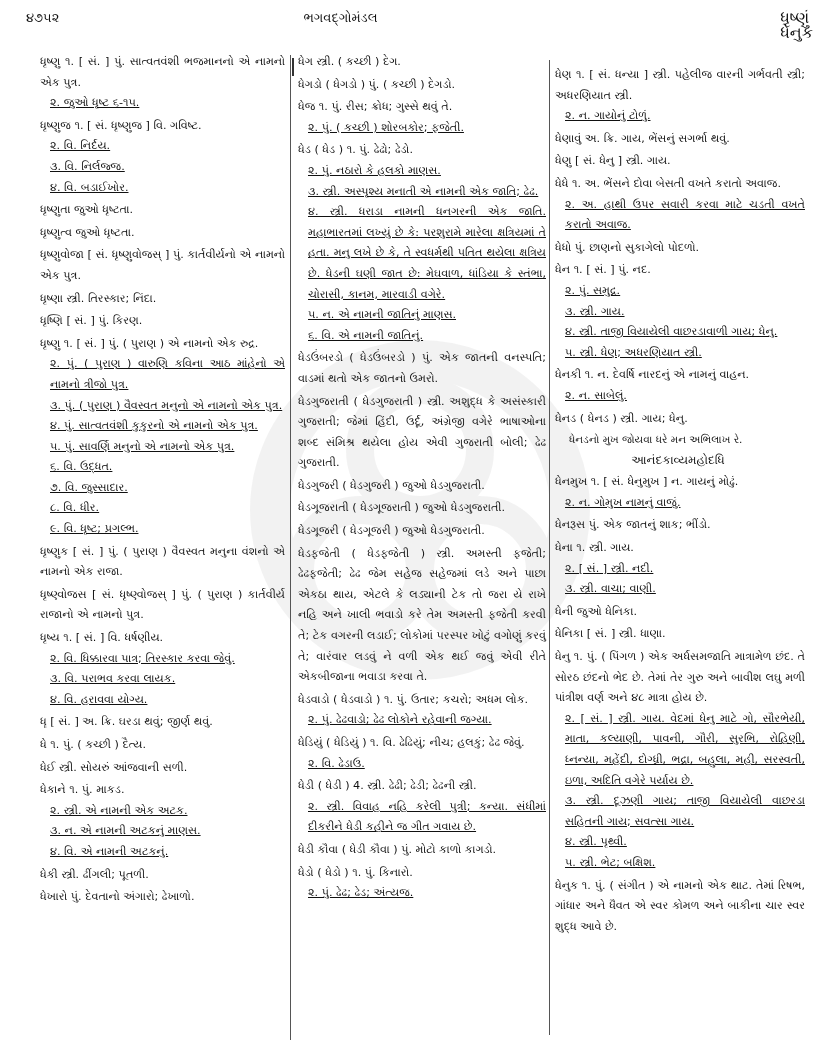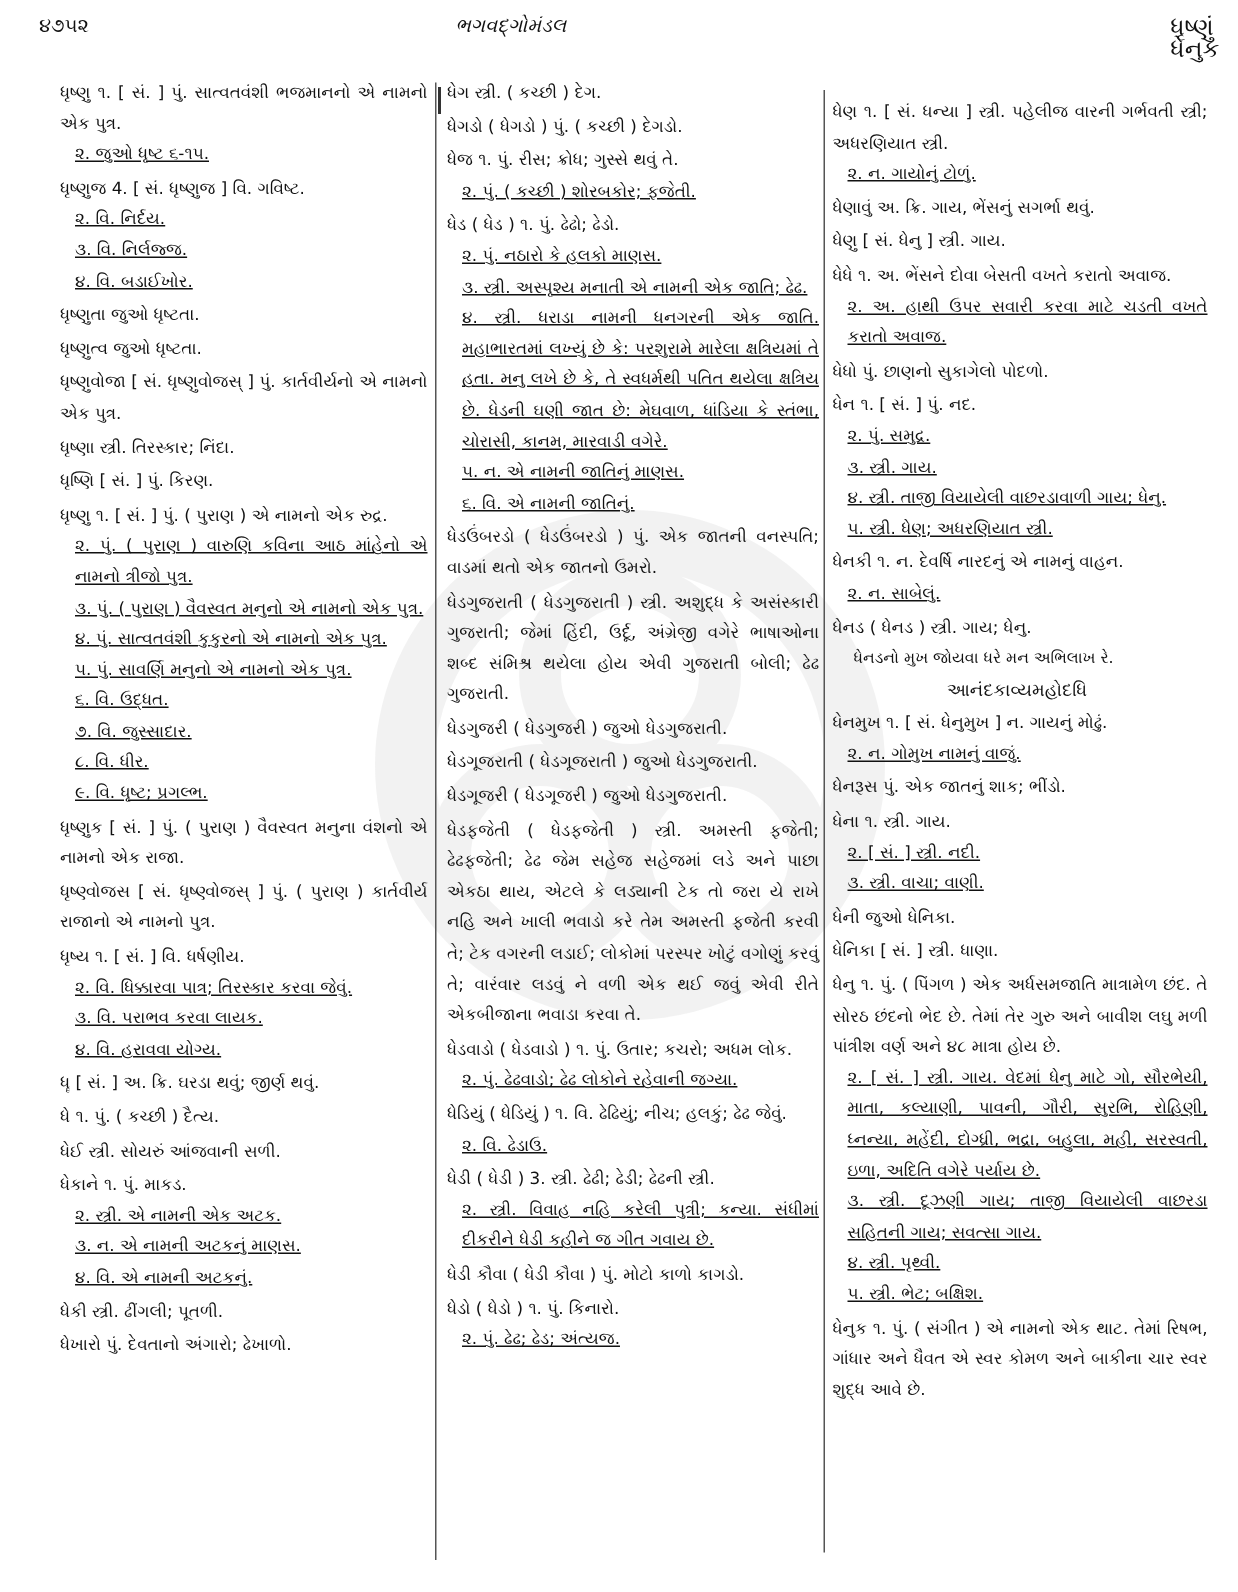--- a/index.html
+++ b/index.html
@@ -8,21 +8,21 @@
     font-family: "DejaVu Sans", sans-serif; color: #111;
     position: relative;
   }
   .page { position: absolute; left: 0; top: 0; width: 825px; height: 1061px; }
   .watermark {
     position: absolute; left: 250px; top: 300px; width: 340px; height: 420px;
     pointer-events: none; opacity: 0.10;
   }
   .header { position: absolute; top: 8px; left: 0; width: 825px; height: 40px; }
   .pgnum { position: absolute; left: 26px; top: 2px; font-size: 13px; font-weight: normal; }
-  .ptitle { position: absolute; left: 0; width: 681px; top: 2px; text-align: center; font-size: 13px; font-style: italic; }
+  .ptitle { position: absolute; left: 0; width: 681px; top: 2px; text-align: center; font-size: 13px; }
   .guide { position: absolute; right: 12px; top: 2px; text-align: left; font-size: 16px; font-weight: normal; line-height: 15px; }
   .col { position: absolute; top: 52px; font-size: 11.2px; line-height: 20.6px; }
   .col1 { left: 40px; width: 245px; }
   .col2 { left: 298px; width: 248px; }
   .col3 { left: 555px; width: 250px; margin-top: 13px; }
   .divider { position: absolute; width: 1px; background: #555; }
   .d1 { left: 290px; top: 55px; height: 985px; }
   .d2 { left: 549px; top: 60px; height: 975px; }
   .d0 { left: 292px; top: 58px; height: 18px; width: 2px; background: #333; }
   .entry { margin: 0 0 2px 0; text-align: justify; }
@@ -51,21 +51,21 @@
       <div>ધેનુક</div>
     </div>
   </div>
 
   <div class="divider d0"></div>
   <div class="divider d1"></div>
   <div class="divider d2"></div>
 
   <div class="col col1">
       <div class="entry"><span class="hw">ધૃષ્ણુ</span> <span>૧. [ સં. ] પું. સાત્વતવંશી ભજમાનનો એ નામનો એક પુત્ર.</span><div class="sense">૨. જુઓ ધૃષ્ટ ૬-૧૫.</div></div>
-      <div class="entry"><span class="hw">ધૃષ્ણુજ</span> <span>4. [ સં. ધૃષ્ણુજ ] વિ. ગવિષ્ટ.</span><div class="sense">૨. વિ. નિર્દય.</div><div class="sense">૩. વિ. નિર્લજ્જ.</div><div class="sense">૪. વિ. બડાઈખોર.</div></div>
+      <div class="entry"><span class="hw">ધૃષ્ણુજ</span> <span>૧. [ સં. ધૃષ્ણુજ ] વિ. ગવિષ્ટ.</span><div class="sense">૨. વિ. નિર્દય.</div><div class="sense">૩. વિ. નિર્લજ્જ.</div><div class="sense">૪. વિ. બડાઈખોર.</div></div>
       <div class="entry"><span class="hw">ધૃષ્ણુતા</span> <span>જુઓ ધૃષ્ટતા.</span></div>
       <div class="entry"><span class="hw">ધૃષ્ણુત્વ</span> <span>જુઓ ધૃષ્ટતા.</span></div>
       <div class="entry"><span class="hw">ધૃષ્ણુવોજા</span> <span>[ સં. ધૃષ્ણુવોજસ્ ] પું. કાર્તવીર્યનો એ નામનો એક પુત્ર.</span></div>
       <div class="entry"><span class="hw">ધૃષ્ણા</span> <span>સ્ત્રી. તિરસ્કાર; નિંદા.</span></div>
       <div class="entry"><span class="hw">ધૃષ્ણિ</span> <span>[ સં. ] પું. કિરણ.</span></div>
       <div class="entry"><span class="hw">ધૃષ્ણુ</span> <span>૧. [ સં. ] પું. ( પુરાણ ) એ નામનો એક રુદ્ર.</span><div class="sense">૨. પું. ( પુરાણ ) વારુણિ કવિના આઠ માંહેનો એ નામનો ત્રીજો પુત્ર.</div><div class="sense">૩. પું. ( પુરાણ ) વૈવસ્વત મનુનો એ નામનો એક પુત્ર.</div><div class="sense">૪. પું. સાત્વતવંશી કુકુરનો એ નામનો એક પુત્ર.</div><div class="sense">૫. પું. સાવર્ણિ મનુનો એ નામનો એક પુત્ર.</div><div class="sense">૬. વિ. ઉદ્ધત.</div><div class="sense">૭. વિ. જુસ્સાદાર.</div><div class="sense">૮. વિ. ધીર.</div><div class="sense">૯. વિ. ધૃષ્ટ; પ્રગલ્ભ.</div></div>
       <div class="entry"><span class="hw">ધૃષ્ણુક</span> <span>[ સં. ] પું. ( પુરાણ ) વૈવસ્વત મનુના વંશનો એ નામનો એક રાજા.</span></div>
       <div class="entry"><span class="hw">ધૃષ્ણ્વોજસ</span> <span>[ સં. ધૃષ્ણ્વોજસ્ ] પું. ( પુરાણ ) કાર્તવીર્ય રાજાનો એ નામનો પુત્ર.</span></div>
       <div class="entry"><span class="hw">ધૃષ્ય</span> <span>૧. [ સં. ] વિ. ધર્ષણીય.</span><div class="sense">૨. વિ. ધિક્કારવા પાત્ર; તિરસ્કાર કરવા જેવું.</div><div class="sense">૩. વિ. પરાભવ કરવા લાયક.</div><div class="sense">૪. વિ. હરાવવા યોગ્ય.</div></div>
       <div class="entry"><span class="hw">ધૄ</span> <span>[ સં. ] અ. ક્રિ. ઘરડા થવું; જીર્ણ થવું.</span></div>
@@ -81,21 +81,21 @@
       <div class="entry"><span class="hw">ધેજ</span> <span>૧. પું. રીસ; ક્રોધ; ગુસ્સે થવું તે.</span><div class="sense">૨. પું. ( કચ્છી ) શોરબકોર; ફજેતી.</div></div>
       <div class="entry"><span class="hw">ધેડ</span> <span>( ધેડ ) ૧. પું. ઢેઢો; ઢેડો.</span><div class="sense">૨. પું. નઠારો કે હલકો માણસ.</div><div class="sense">૩. સ્ત્રી. અસ્પૃશ્ય મનાતી એ નામની એક જાતિ; ઢેઢ.</div><div class="sense">૪. સ્ત્રી. ધરાડા નામની ધનગરની એક જાતિ. મહાભારતમાં લખ્યું છે કે: પરશુરામે મારેલા ક્ષત્રિયમાં તે હતા. મનુ લખે છે કે, તે સ્વધર્મથી પતિત થયેલા ક્ષત્રિય છે. ધેડની ઘણી જાત છે: મેઘવાળ, ધાંડિયા કે સ્તંભા, ચોરાસી, કાનમ, મારવાડી વગેરે.</div><div class="sense">૫. ન. એ નામની જાતિનું માણસ.</div><div class="sense">૬. વિ. એ નામની જાતિનું.</div></div>
       <div class="entry"><span class="hw">ધેડઉંબરડો</span> <span>( ધેડઉંબરડો ) પું. એક જાતની વનસ્પતિ; વાડમાં થતો એક જાતનો ઉમરો.</span></div>
       <div class="entry"><span class="hw">ધેડગુજરાતી</span> <span>( ધેડગુજરાતી ) સ્ત્રી. અશુદ્ધ કે અસંસ્કારી ગુજરાતી; જેમાં હિંદી, ઉર્દૂ, અંગ્રેજી વગેરે ભાષાઓના શબ્દ સંમિશ્ર થયેલા હોય એવી ગુજરાતી બોલી; ઢેઢ ગુજરાતી.</span></div>
       <div class="entry"><span class="hw">ધેડગુજરી</span> <span>( ધેડગુજરી ) જુઓ ધેડગુજરાતી.</span></div>
       <div class="entry"><span class="hw">ધેડગૂજરાતી</span> <span>( ધેડગૂજરાતી ) જુઓ ધેડગુજરાતી.</span></div>
       <div class="entry"><span class="hw">ધેડગૂજરી</span> <span>( ધેડગૂજરી ) જુઓ ધેડગુજરાતી.</span></div>
       <div class="entry"><span class="hw">ધેડફજેતી</span> <span>( ધેડફજેતી ) સ્ત્રી. અમસ્તી ફજેતી; ઢેઢફજેતી; ઢેઢ જેમ સહેજ સહેજમાં લડે અને પાછા એકઠા થાય, એટલે કે લડ્યાની ટેક તો જરા યે રાખે નહિ અને ખાલી ભવાડો કરે તેમ અમસ્તી ફજેતી કરવી તે; ટેક વગરની લડાઈ; લોકોમાં પરસ્પર ખોટું વગોણું કરવું તે; વારંવાર લડવું ને વળી એક થઈ જવું એવી રીતે એકબીજાના ભવાડા કરવા તે.</span></div>
       <div class="entry"><span class="hw">ધેડવાડો</span> <span>( ધેડવાડો ) ૧. પું. ઉતાર; કચરો; અધમ લોક.</span><div class="sense">૨. પું. ઢેઢવાડો; ઢેઢ લોકોને રહેવાની જગ્યા.</div></div>
       <div class="entry"><span class="hw">ધેડિયું</span> <span>( ધેડિયું ) ૧. વિ. ઢેઢિયું; નીચ; હલકું; ઢેઢ જેવું.</span><div class="sense">૨. વિ. ઢેડાઉ.</div></div>
-      <div class="entry"><span class="hw">ધેડી</span> <span>( ધેડી ) 3. સ્ત્રી. ઢેઢી; ઢેડી; ઢેઢની સ્ત્રી.</span><div class="sense">૨. સ્ત્રી. વિવાહ નહિ કરેલી પુત્રી; કન્યા. સંધીમાં દીકરીને ધેડી કહીને જ ગીત ગવાય છે.</div></div>
+      <div class="entry"><span class="hw">ધેડી</span> <span>( ધેડી ) 4. સ્ત્રી. ઢેઢી; ઢેડી; ઢેઢની સ્ત્રી.</span><div class="sense">૨. સ્ત્રી. વિવાહ નહિ કરેલી પુત્રી; કન્યા. સંધીમાં દીકરીને ધેડી કહીને જ ગીત ગવાય છે.</div></div>
       <div class="entry"><span class="hw">ધેડી કૌવા</span> <span>( ધેડી કૌવા ) પું. મોટો કાળો કાગડો.</span></div>
       <div class="entry"><span class="hw">ધેડો</span> <span>( ધેડો ) ૧. પું. કિનારો.</span><div class="sense">૨. પું. ઢેઢ; ઢેડ; અંત્યજ.</div></div>
     </div>
   <div class="col col3">
       <div class="entry"><span class="hw">ધેણ</span> <span>૧. [ સં. ધન્યા ] સ્ત્રી. પહેલીજ વારની ગર્ભવતી સ્ત્રી; અધરણિયાત સ્ત્રી.</span><div class="sense">૨. ન. ગાયોનું ટોળું.</div></div>
       <div class="entry"><span class="hw">ધેણાવું</span> <span>અ. ક્રિ. ગાય, ભેંસનું સગર્ભા થવું.</span></div>
       <div class="entry"><span class="hw">ધેણુ</span> <span>[ સં. ધેનુ ] સ્ત્રી. ગાય.</span></div>
       <div class="entry"><span class="hw">ધેધે</span> <span>૧. અ. ભેંસને દોવા બેસતી વખતે કરાતો અવાજ.</span><div class="sense">૨. અ. હાથી ઉપર સવારી કરવા માટે ચડતી વખતે કરાતો અવાજ.</div></div>
       <div class="entry"><span class="hw">ધેધો</span> <span>પું. છાણનો સુકાગેલો પોદળો.</span></div>
       <div class="entry"><span class="hw">ધેન</span> <span>૧. [ સં. ] પું. નદ.</span><div class="sense">૨. પું. સમુદ્ર.</div><div class="sense">૩. સ્ત્રી. ગાય.</div><div class="sense">૪. સ્ત્રી. તાજી વિયાયેલી વાછરડાવાળી ગાય; ધેનુ.</div><div class="sense">૫. સ્ત્રી. ધેણ; અધરણિયાત સ્ત્રી.</div></div>

